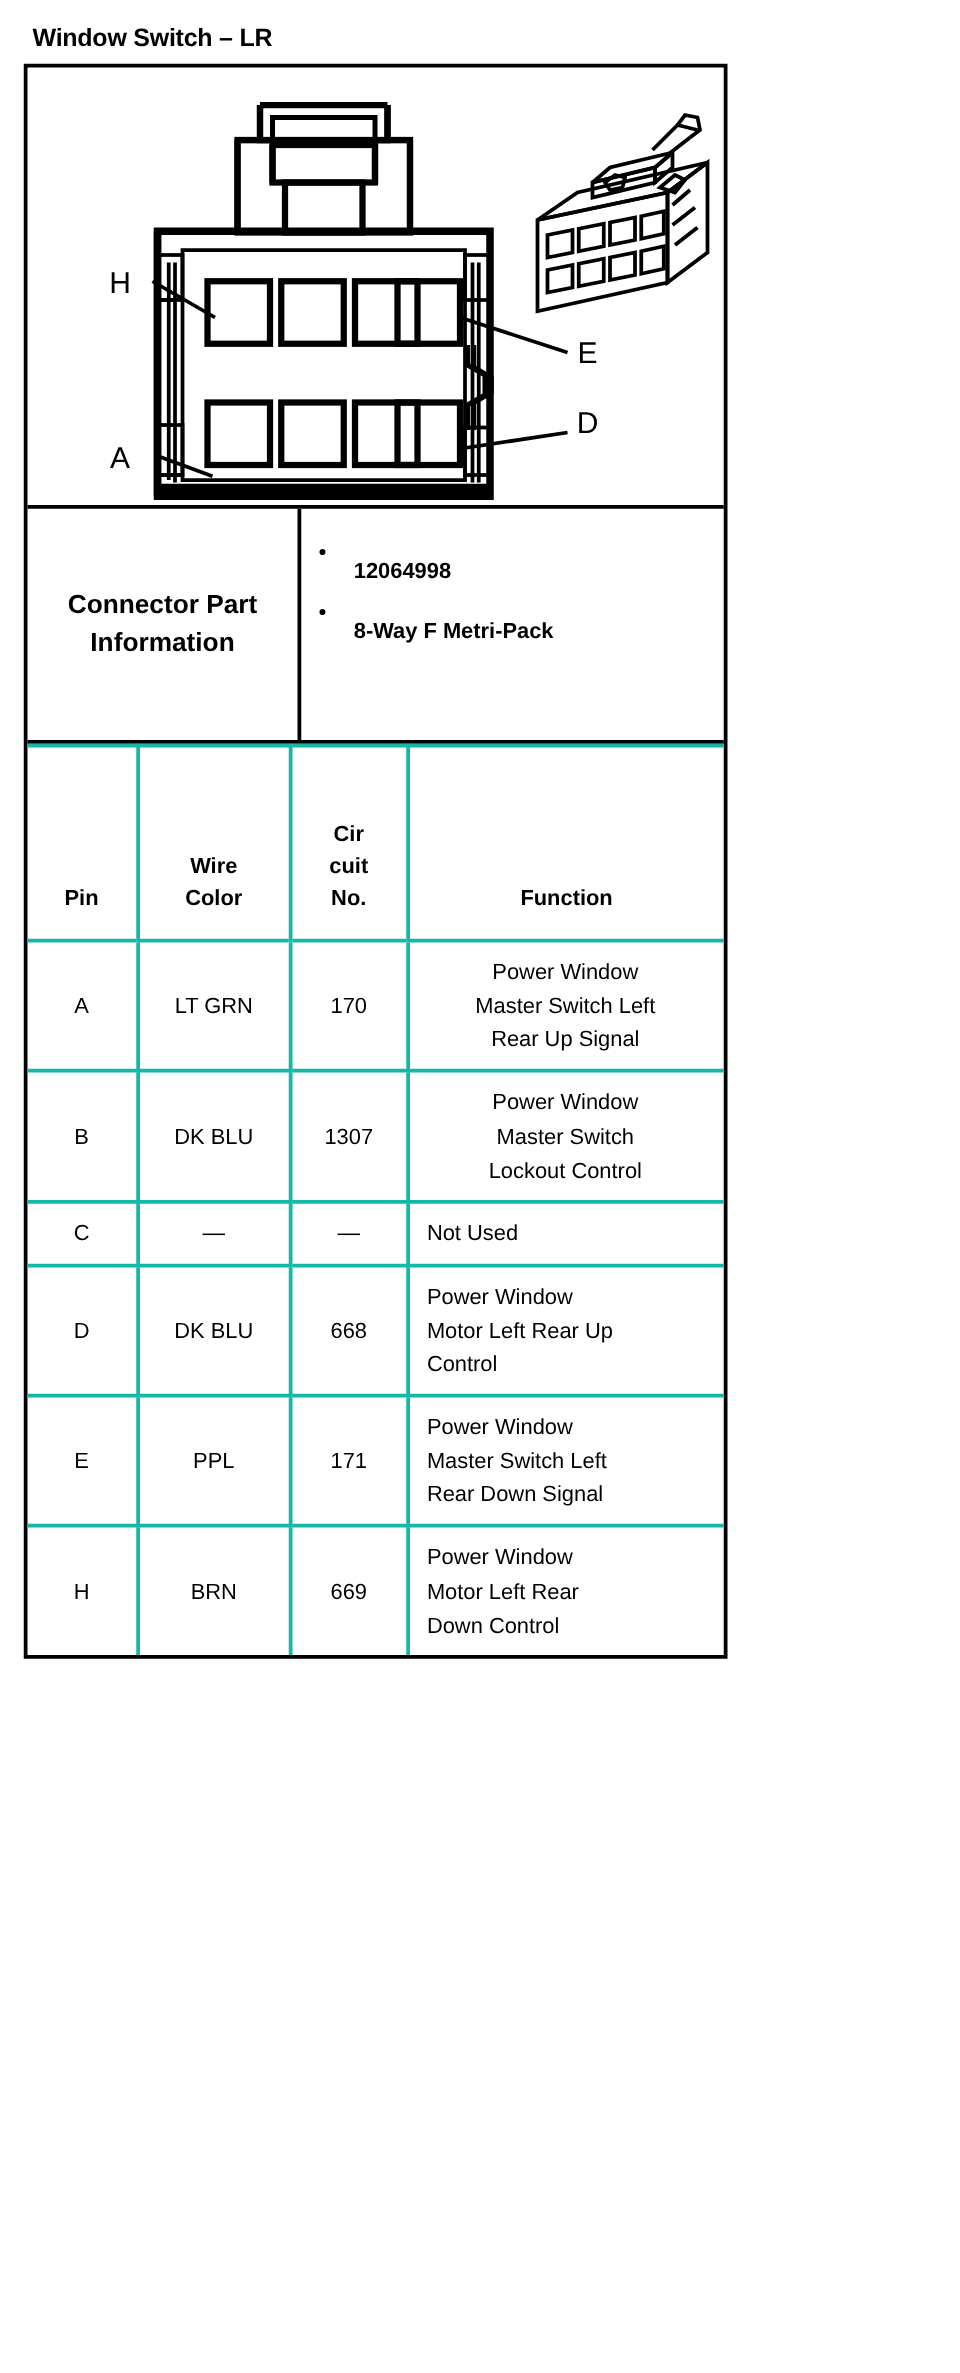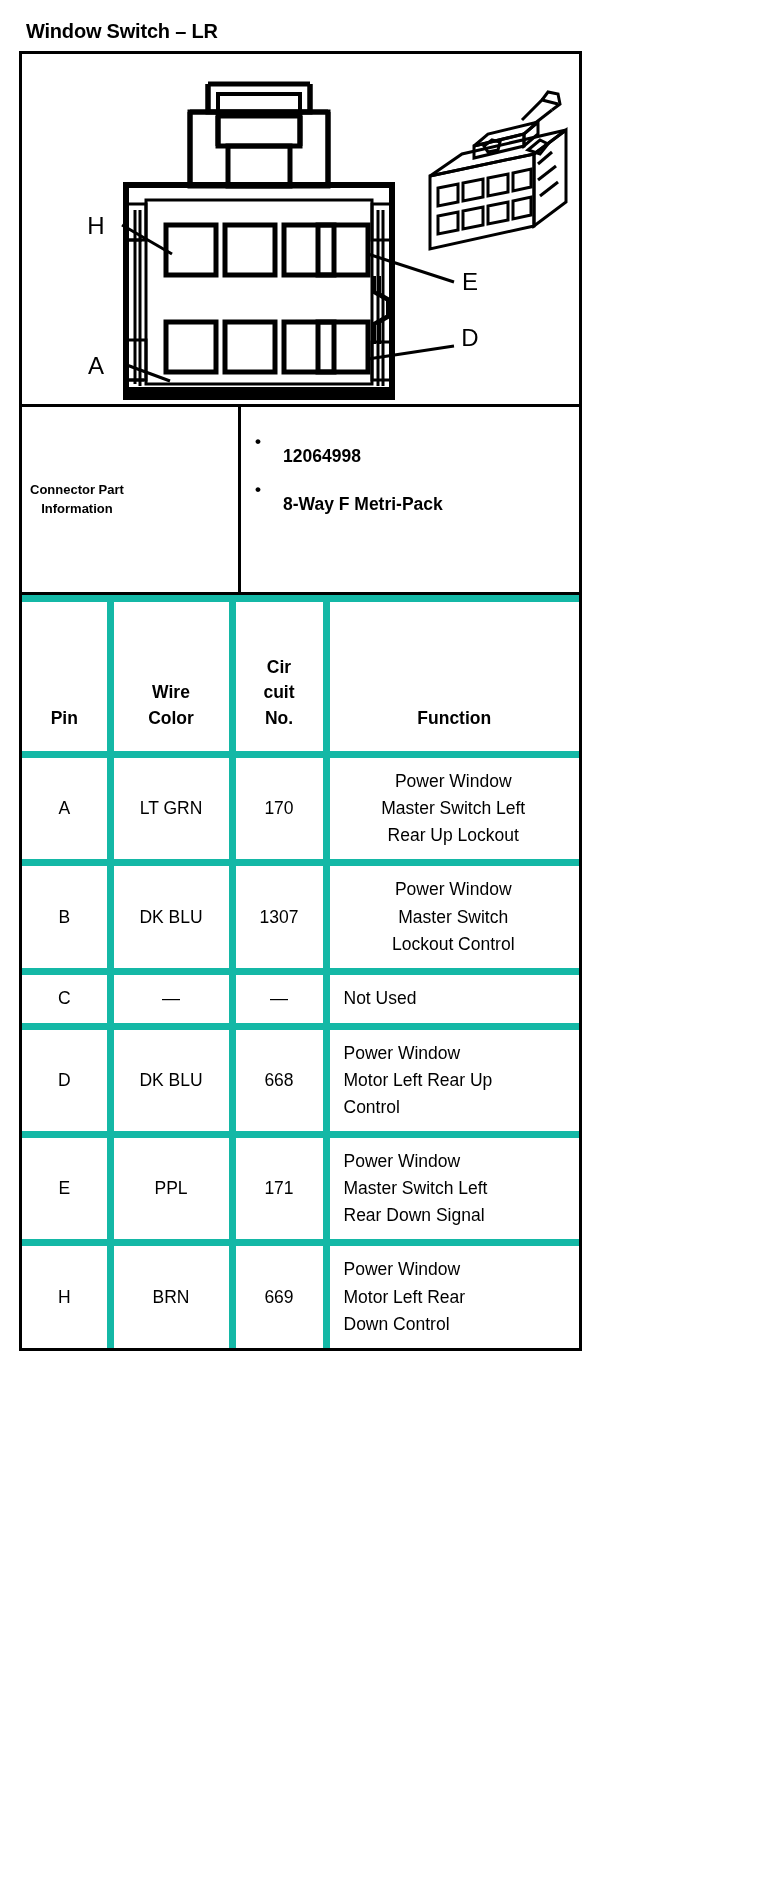--- a/index.html
+++ b/index.html
@@ -59,23 +59,24 @@
     box-sizing: border-box;
     min-height: 188px;
   }
   .cpi-label {
     width: 219px;
     flex: 0 0 219px;
     border-right: 3px solid #000;
     box-sizing: border-box;
     display: flex;
     align-items: center;
+    justify-content: center;
     text-align: center;
     font-weight: bold;
-    font-size: 13px;
+    font-size: 21px;
     line-height: 1.45;
     padding: 22px 8px;
   }
   .cpi-body {
     flex: 1 1 auto;
     box-sizing: border-box;
     padding: 26px 10px 10px 14px;
     font-weight: bold;
     font-size: 17.5px;
     line-height: 1.0;
@@ -101,21 +102,21 @@
   table.pins {
     width: 100%;
     border-collapse: collapse;
     table-layout: fixed;
     font-size: 17.5px;
   }
   table.pins col.c-pin   { width: 88px; }
   table.pins col.c-wire  { width: 122px; }
   table.pins col.c-cir   { width: 94px; }
   table.pins th, table.pins td {
-    border: 7px solid #14b8a6;
+    border: 3px solid #14b8a6;
     box-sizing: border-box;
     padding: 10px 6px;
     vertical-align: middle;
   }
   table.pins tr > *:first-child { border-left: 0; }
   table.pins tr > *:last-child  { border-right: 0; }
   table.pins tr:last-child > *  { border-bottom: 0; }
   table.pins th {
     font-weight: bold;
     text-align: center;
@@ -287,21 +288,21 @@
         </tr>
       </thead>
       <tbody id="pin-rows">
           <tr>
             <td>A</td>
             <td>LT GRN</td>
             <td>170</td>
             <td class="fn center">
               <span class="fn-line">Power Window</span>
               <span class="fn-line">Master Switch Left</span>
-              <span class="fn-line">Rear Up Lockout</span>
+              <span class="fn-line">Rear Up Signal</span>
             </td>
           </tr>
           <tr>
             <td>B</td>
             <td>DK BLU</td>
             <td>1307</td>
             <td class="fn center">
               <span class="fn-line">Power Window</span>
               <span class="fn-line">Master Switch</span>
               <span class="fn-line">Lockout Control</span>

